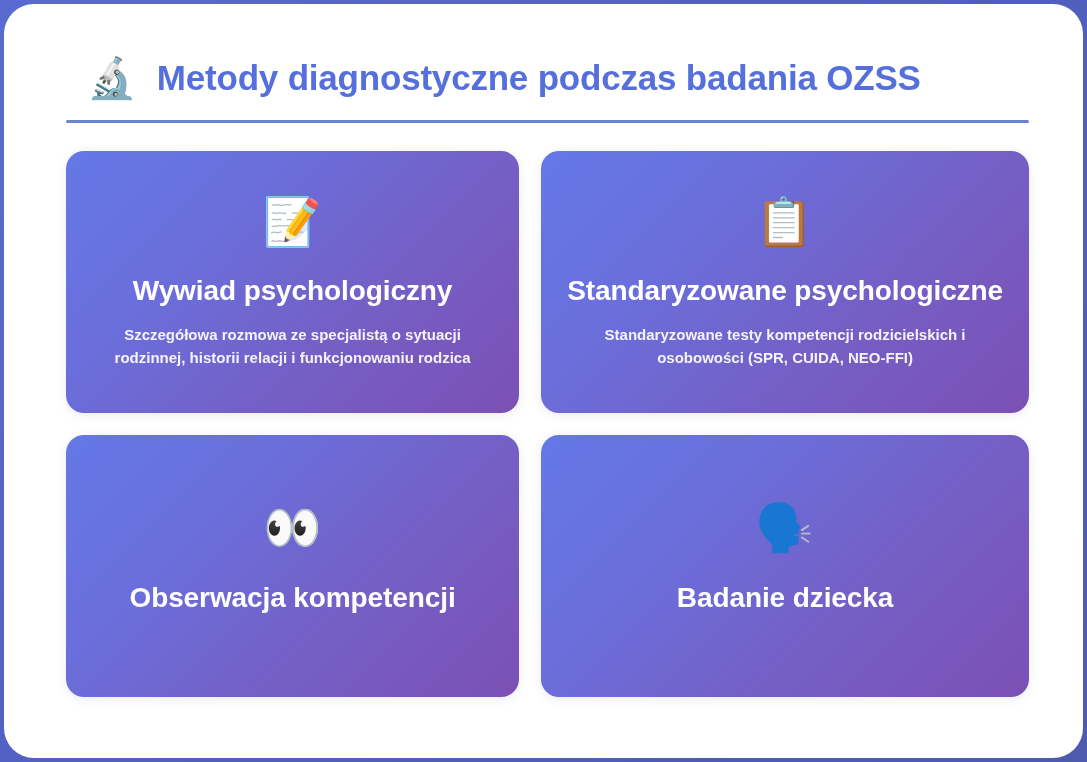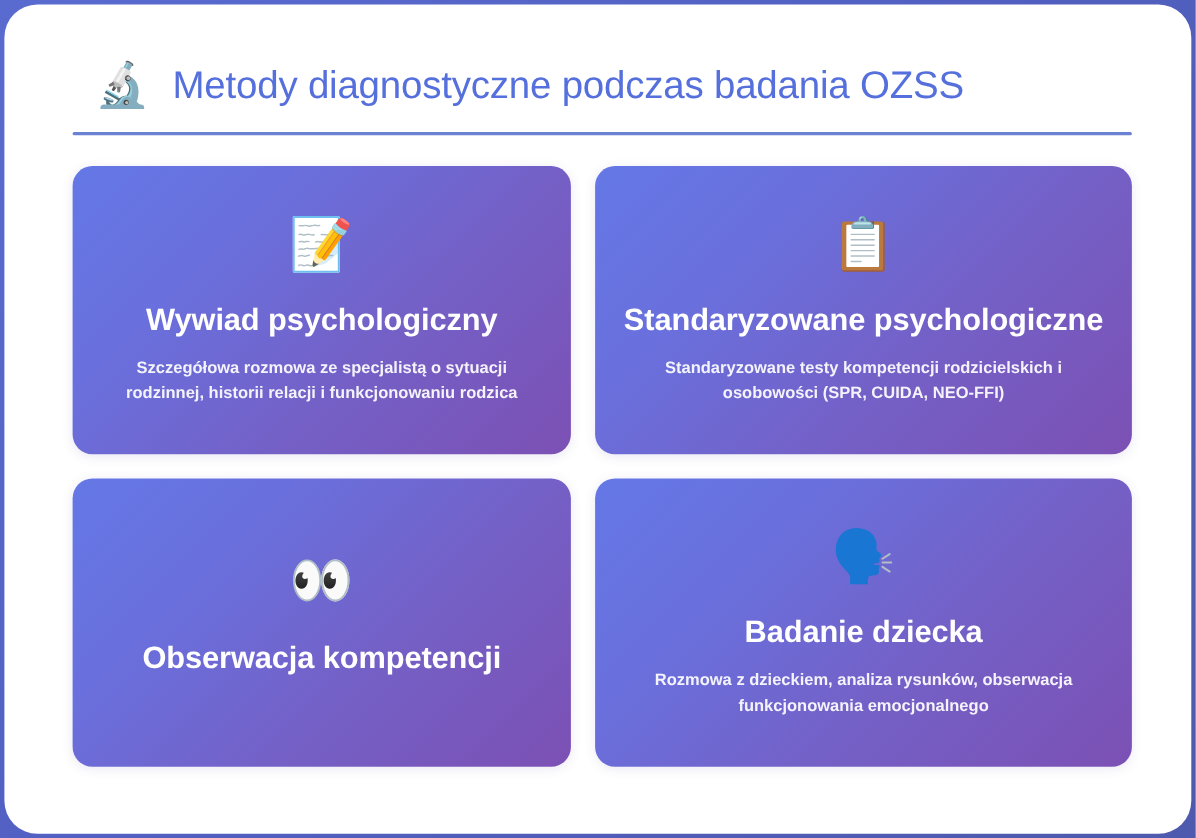--- a/index.html
+++ b/index.html
@@ -41,21 +41,21 @@
   }
 
   .header-icon {
     font-size: 40px;
     line-height: 1;
     filter: saturate(0.95);
   }
 
   .header-title {
     font-size: 35px;
-    font-weight: normal;
+    font-weight: bold;
     color: #5570dc;
     letter-spacing: -0.2px;
     white-space: nowrap;
   }
 
   .divider {
     height: 3px;
     background: #6b81d4;
     border-radius: 2px;
     margin: 22px 11px 0 19px;
@@ -137,18 +137,17 @@
     </div>
 
     <div class="card">
       <span class="card-icon">👀</span>
       <div class="card-title">Obserwacja kompetencji</div>
     </div>
 
     <div class="card">
       <span class="card-icon">🗣️</span>
       <div class="card-title">Badanie dziecka</div>
-      <div class="card-desc">Rozmowa z dzieckiem, analiza rysunków, obserwacja funkcjonowania emocjonalnego</div>
     </div>
 
   </div>
 
 </div>
 
 </body></html>

